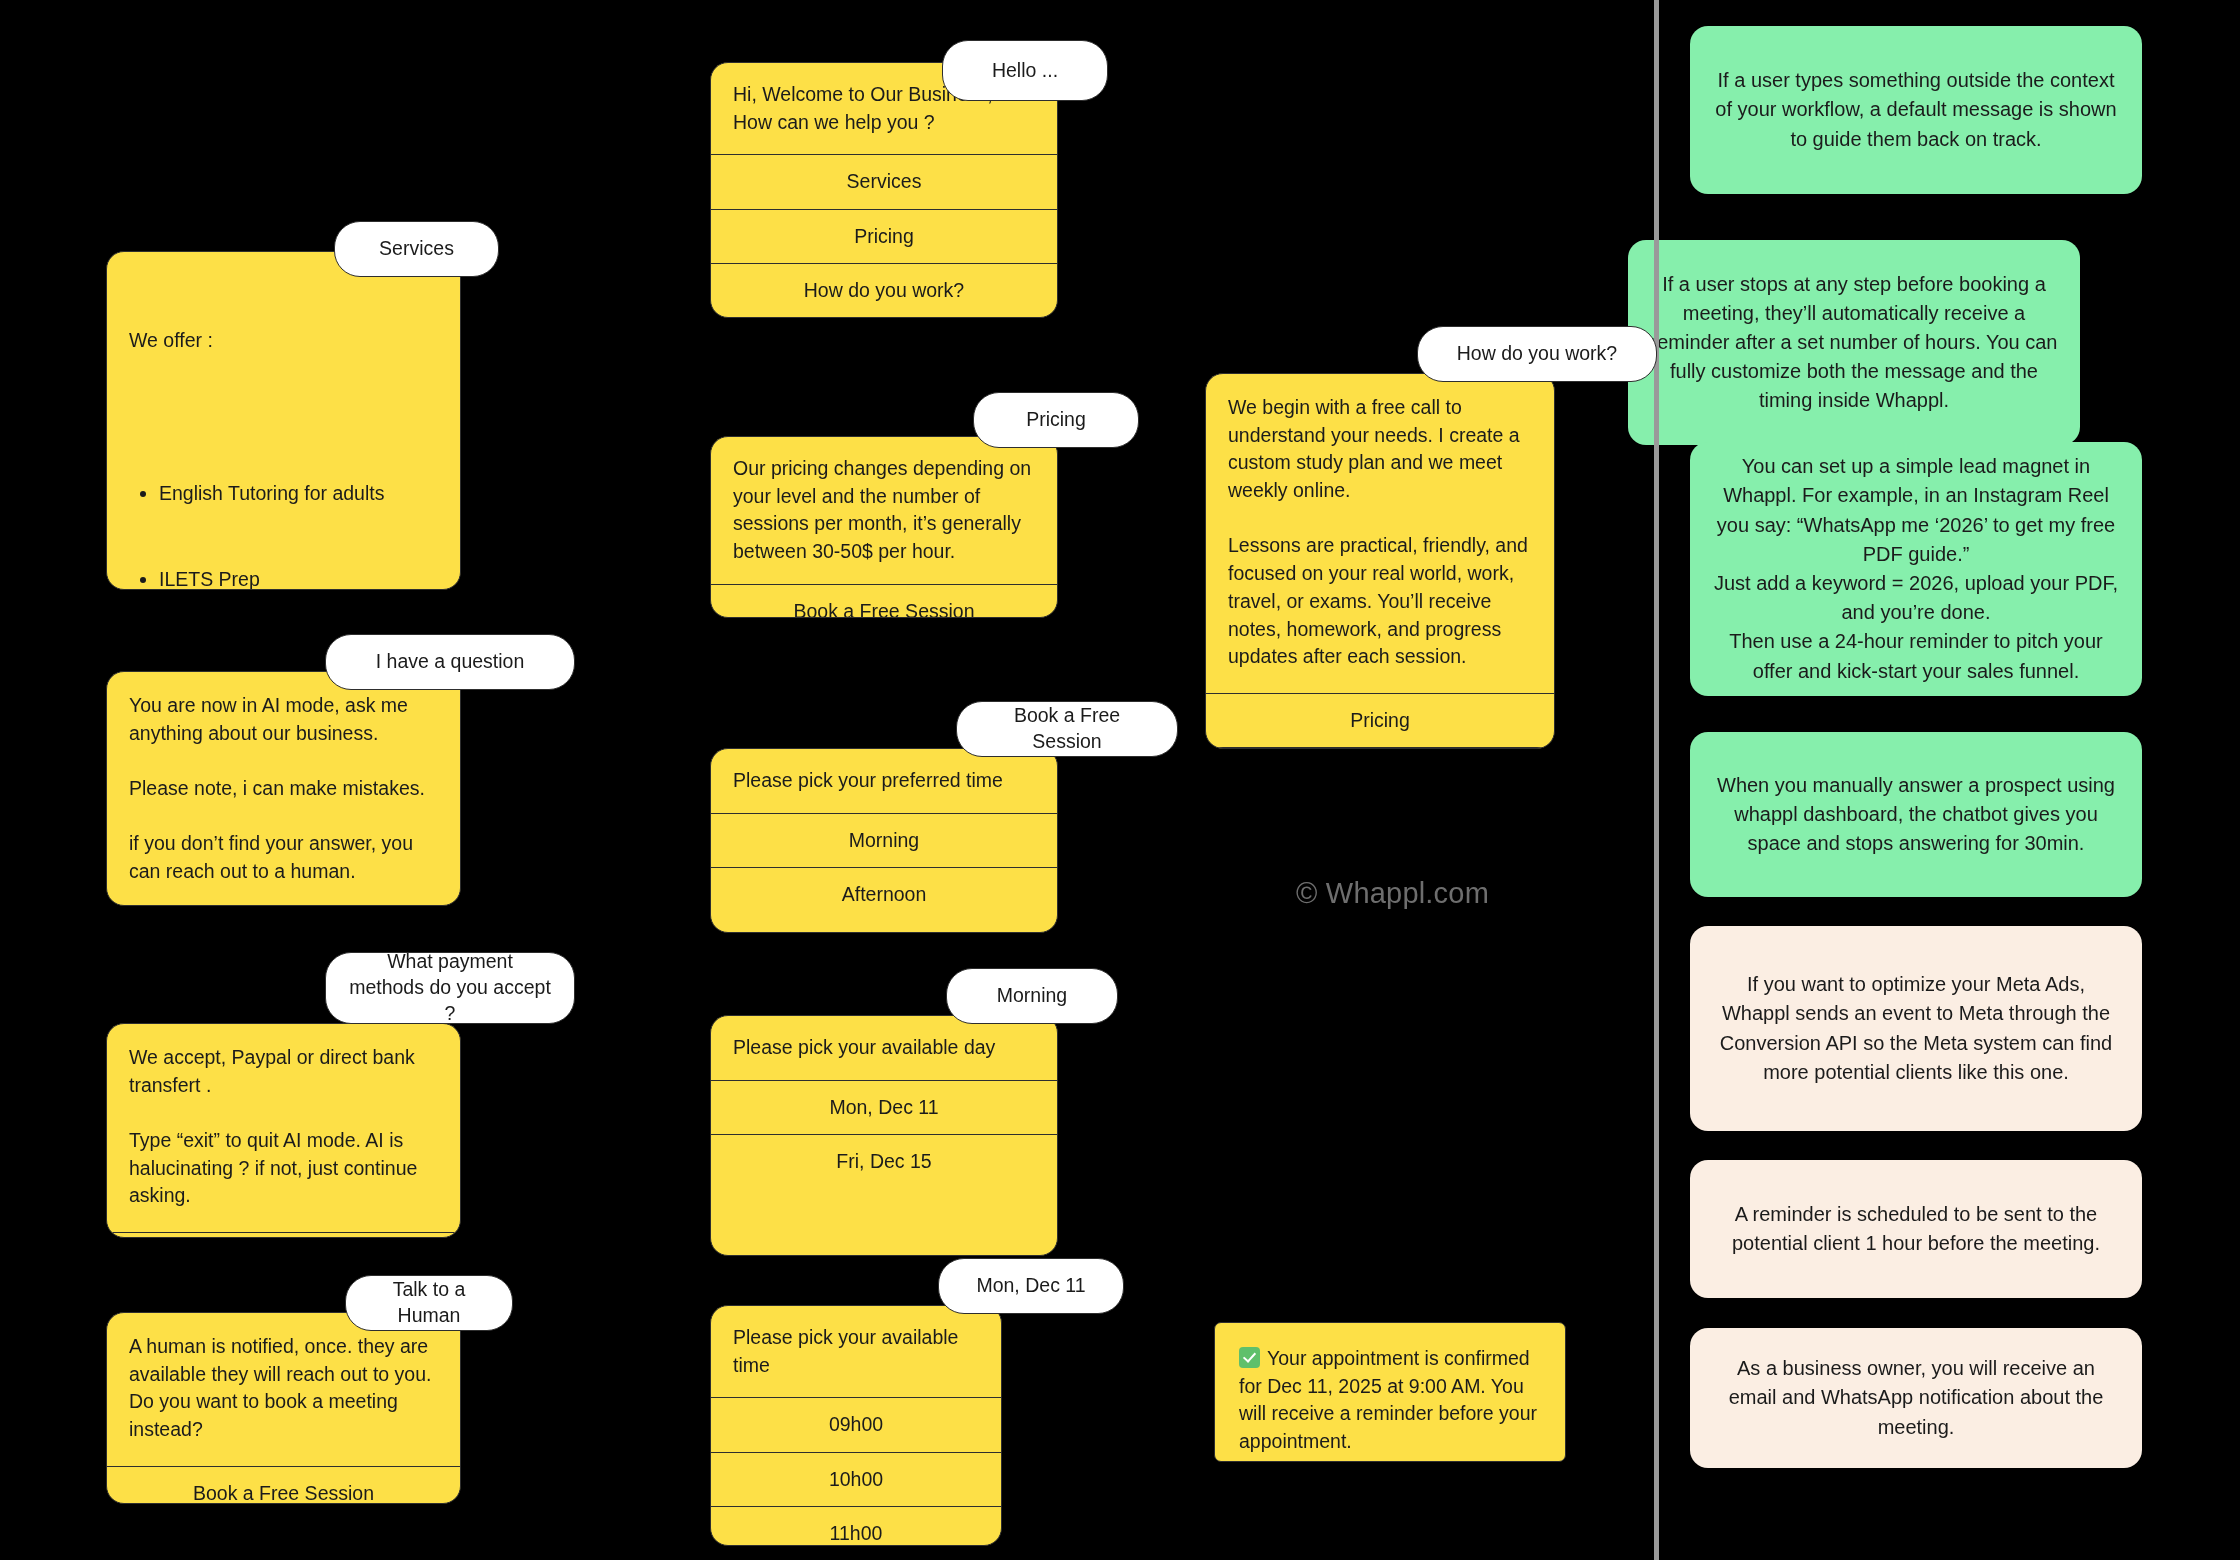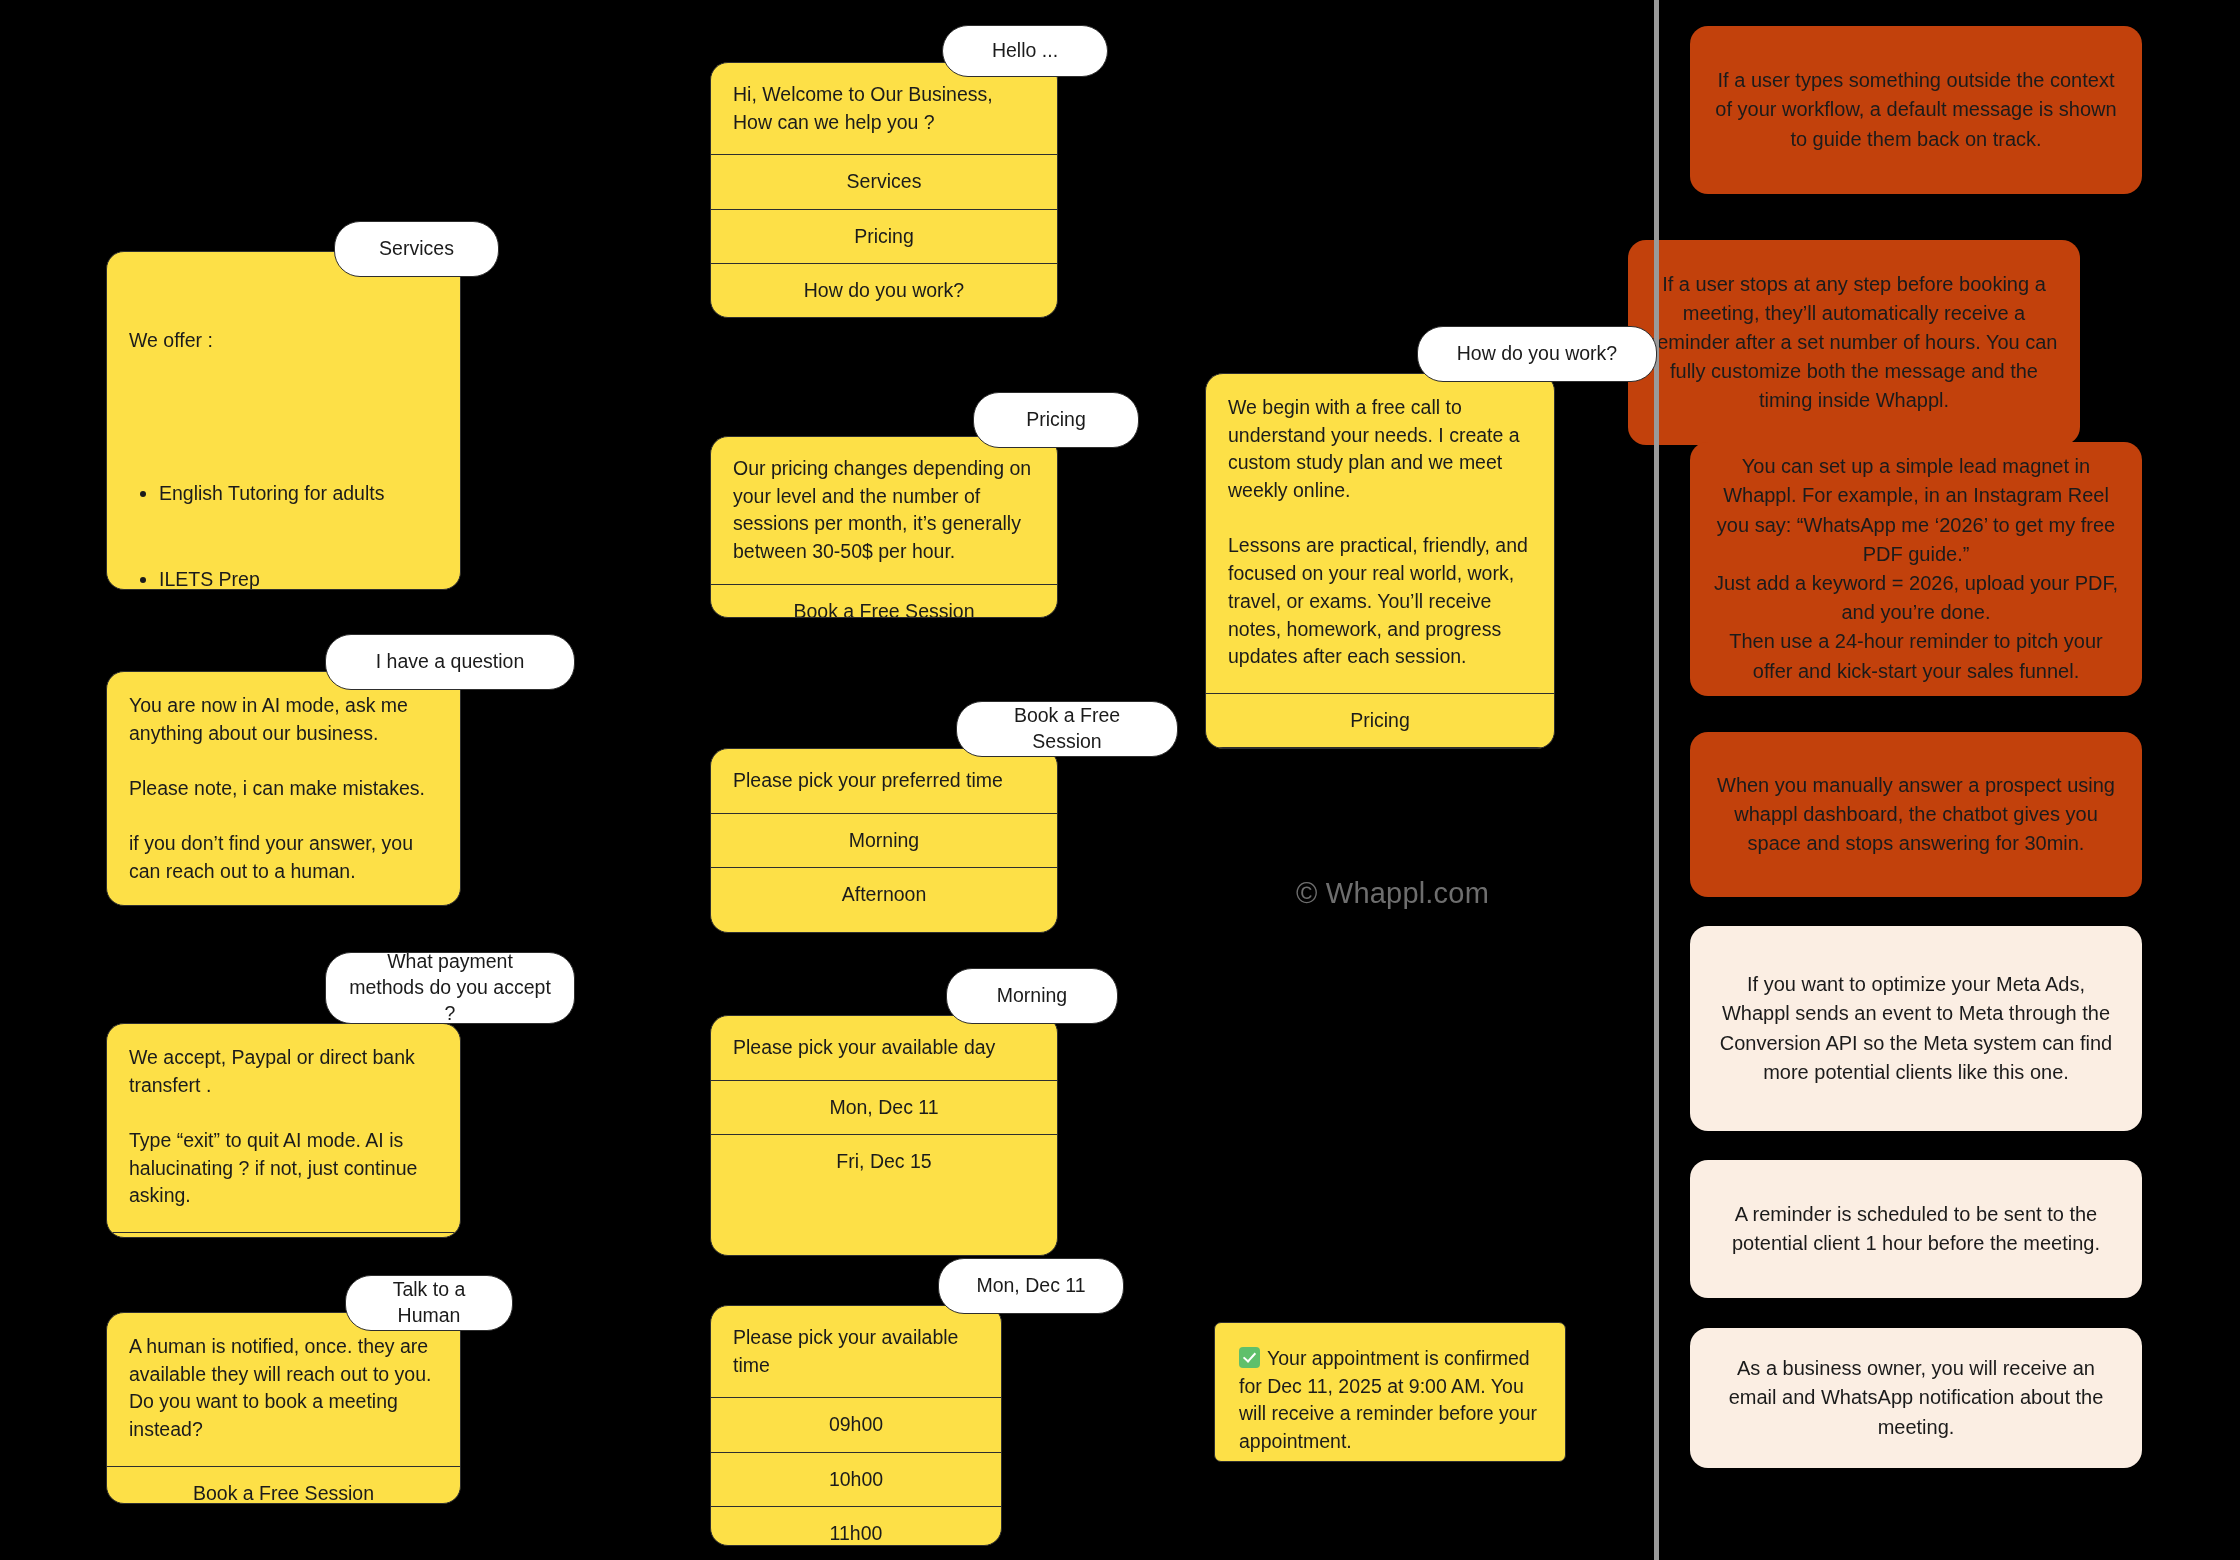--- a/index.html
+++ b/index.html
@@ -72,21 +72,21 @@
     text-align:center;
     font-size:20px;
     line-height:1.46;
     padding:18px 22px;
     display:flex;
     align-items:center;
     justify-content:center;
     white-space:pre-wrap;
     z-index:2;
   }
-  .note.green{background:#c2410c;}
+  .note.green{background:#86efac;}
   .note.peach{background:#fbeee3;}
 
   
   .watermark{
     position:absolute;
     color:#6e6e6e;
     font-size:29px;
     letter-spacing:.2px;
     z-index:4;
   }
@@ -153,21 +153,21 @@
   </div>
 
   <div class="bubble" style="left:345px;top:1275px;width:168px;height:56px;">
     <span>Talk to a Human</span>
   </div>
   <div class="card" style="left:106px;top:1312px;width:355px;height:192px;">
     <div class="body">A human is notified, once. they are available they will reach out to you. Do you want to book a meeting instead?</div>
     <div class="opt">Book a Free Session</div>
   </div>
 
-  <div class="bubble" style="left:942px;top:25px;width:166px;height:52px;text-align:right;">
+  <div class="bubble" style="left:942px;top:40px;width:166px;height:61px;text-align:right;">
     <span>Hello ...</span>
   </div>
   <div class="card" style="left:710px;top:62px;width:348px;height:256px;">
     <div class="body compact">Hi, Welcome to Our Business, How can we help you ?</div>
     <div class="opt">Services</div>
     <div class="opt">Pricing</div>
     <div class="opt">How  do you work?</div>
   </div>
 
   <div class="bubble" style="left:973px;top:392px;width:166px;height:56px;">

